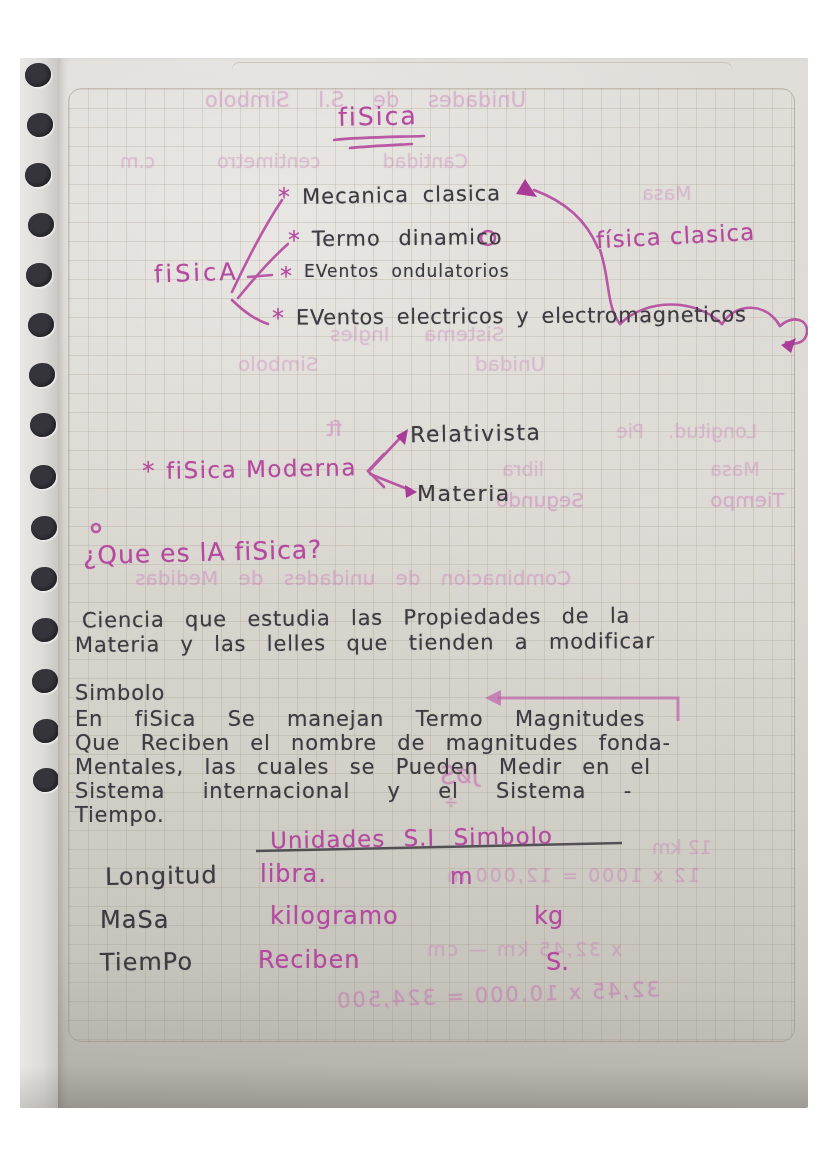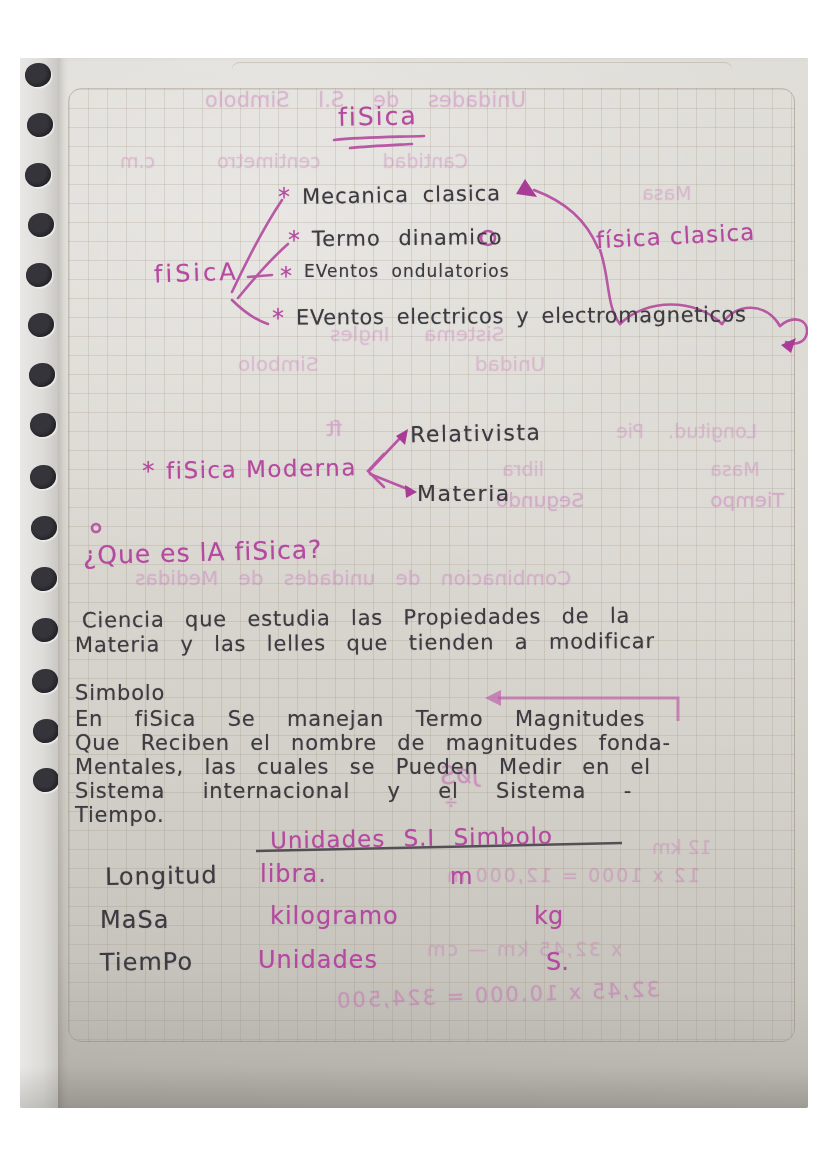--- a/index.html
+++ b/index.html
@@ -161,17 +161,17 @@
 
     <span class="t dark" style="left:85px;top:806px;font-size:24px;letter-spacing:1px;transform:rotate(-1deg)">Longitud</span>
     <span class="t pink" style="left:240px;top:804px;font-size:24px;letter-spacing:1px;">libra.</span>
     <span class="t pink" style="left:430px;top:806px;font-size:23px;">m</span>
 
     <span class="t dark" style="left:80px;top:850px;font-size:24px;letter-spacing:1px;">MaSa</span>
     <span class="t pink" style="left:250px;top:846px;font-size:24px;letter-spacing:1px;">kilogramo</span>
     <span class="t pink" style="left:514px;top:846px;font-size:24px;">kg</span>
 
     <span class="t dark" style="left:80px;top:892px;font-size:24px;letter-spacing:1px;transform:rotate(-.6deg)">TiemPo</span>
-    <span class="t pink" style="left:238px;top:890px;font-size:24px;letter-spacing:1px;">Unidades</span>
+    <span class="t pink" style="left:238px;top:890px;font-size:24px;letter-spacing:1px;">Reciben</span>
     <span class="t pink" style="left:526px;top:892px;font-size:24px;">S.</span>
 
   </div>
 </div>
 
 </body></html>

